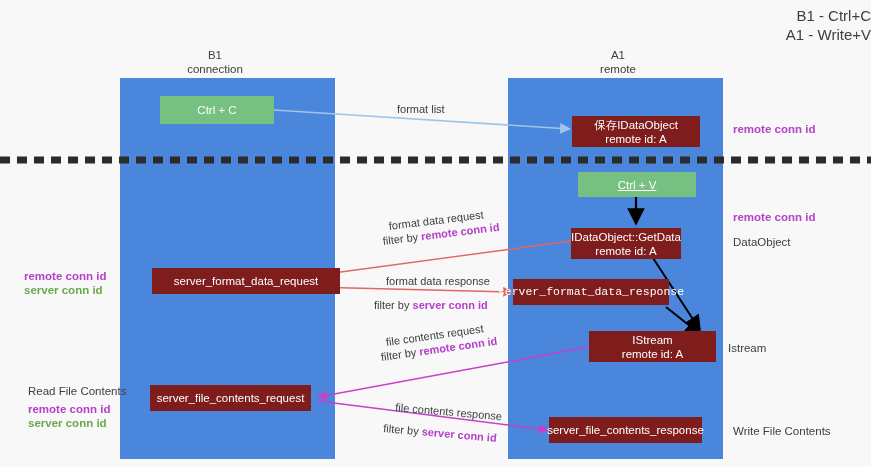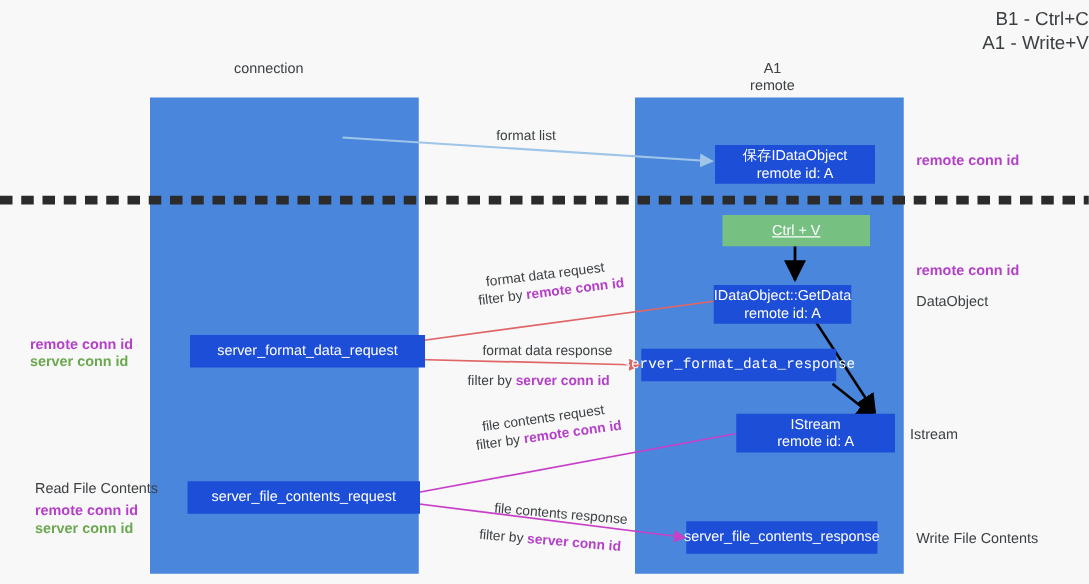--- a/index.html
+++ b/index.html
@@ -27,21 +27,21 @@
   
   .lane{position:absolute;background:#4a86db;}
 
   
   .node{
     position:absolute;box-sizing:border-box;
     display:flex;flex-direction:column;align-items:center;justify-content:center;
     color:#ffffff;font-size:11.5px;line-height:14px;text-align:center;
   }
   .node.green{background:#76c182;}
-  .node.orange{background:#1d4ed8;text-align:right;}
+  .node.orange{background:#7f1d1d;text-align:right;}
 
   
   .ann{position:absolute;font-size:11.5px;line-height:15px;white-space:nowrap;}
   .ann.dark{color:#3c4043;}
   .ann.purple{color:#b43fc8;font-weight:bold;}
   .ann.green{color:#6aa84f;font-weight:bold;}
 
   
   .elabel{
     position:absolute;font-size:11px;line-height:14px;white-space:nowrap;
@@ -54,20 +54,21 @@
 <body>
 
 <div id="stage">
 
   <div class="title">
     <div>B1 - Ctrl+C</div>
     <div>A1 - Write+V</div>
   </div>
 
   <div class="colhead" style="left:155px;top:48px;width:120px;">
+    <div>B1</div>
     <div>connection</div>
   </div>
   <div class="colhead" style="left:558px;top:48px;width:120px;">
     <div>A1</div>
     <div>remote</div>
   </div>
 
   <div class="lane" style="left:120px;top:78px;width:215px;height:381px;"></div>
   <div class="lane" style="left:508px;top:78px;width:215px;height:381px;"></div>
 
@@ -99,20 +100,23 @@
 
     <line x1="666" y1="307" x2="700" y2="334" stroke="#000000" stroke-width="2" marker-end="url(#ah-black)"></line>
 
     <line x1="653" y1="258" x2="700" y2="330" stroke="#000000" stroke-width="2" marker-end="url(#ah-black)"></line>
 
     <line x1="588" y1="347" x2="318" y2="397" stroke="#c840c8" stroke-width="1.4" marker-end="url(#ah-magenta)"></line>
 
     <line x1="318" y1="401" x2="548" y2="430" stroke="#c840c8" stroke-width="1.4" marker-end="url(#ah-magenta)"></line>
   </svg>
 
+  <div class="node green" style="left:160px;top:96px;width:114px;height:28px;">
+    <span>Ctrl + C</span>
+  </div>
 
   <div class="node orange" style="left:572px;top:116px;width:128px;height:31px;">
     <span>保存IDataObject</span>
     <span>remote id: A</span>
   </div>
 
   <div class="node green" style="left:578px;top:172px;width:118px;height:25px;text-decoration:underline;">
     <span>Ctrl + V</span>
   </div>
 
@@ -127,21 +131,21 @@
 
   <div class="node orange" style="left:513px;top:279px;width:156px;height:26px;font-family:Liberation Mono, monospace;">
     <span>server_format_data_response</span>
   </div>
 
   <div class="node orange" style="left:589px;top:331px;width:127px;height:31px;">
     <span>IStream</span>
     <span>remote id: A</span>
   </div>
 
-  <div class="node orange" style="left:150px;top:385px;width:186px;height:26px;">
+  <div class="node orange" style="left:150px;top:385px;width:161px;height:26px;">
     <span>server_file_contents_request</span>
   </div>
 
   <div class="node orange" style="left:549px;top:417px;width:153px;height:26px;">
     <span>server_file_contents_response</span>
   </div>
 
   <div class="elabel" style="left:397px;top:102px;">format list</div>
 
   <div class="elabel" style="left:388px;top:219px;transform:rotate(-7deg);transform-origin:left top;">format data request</div>

